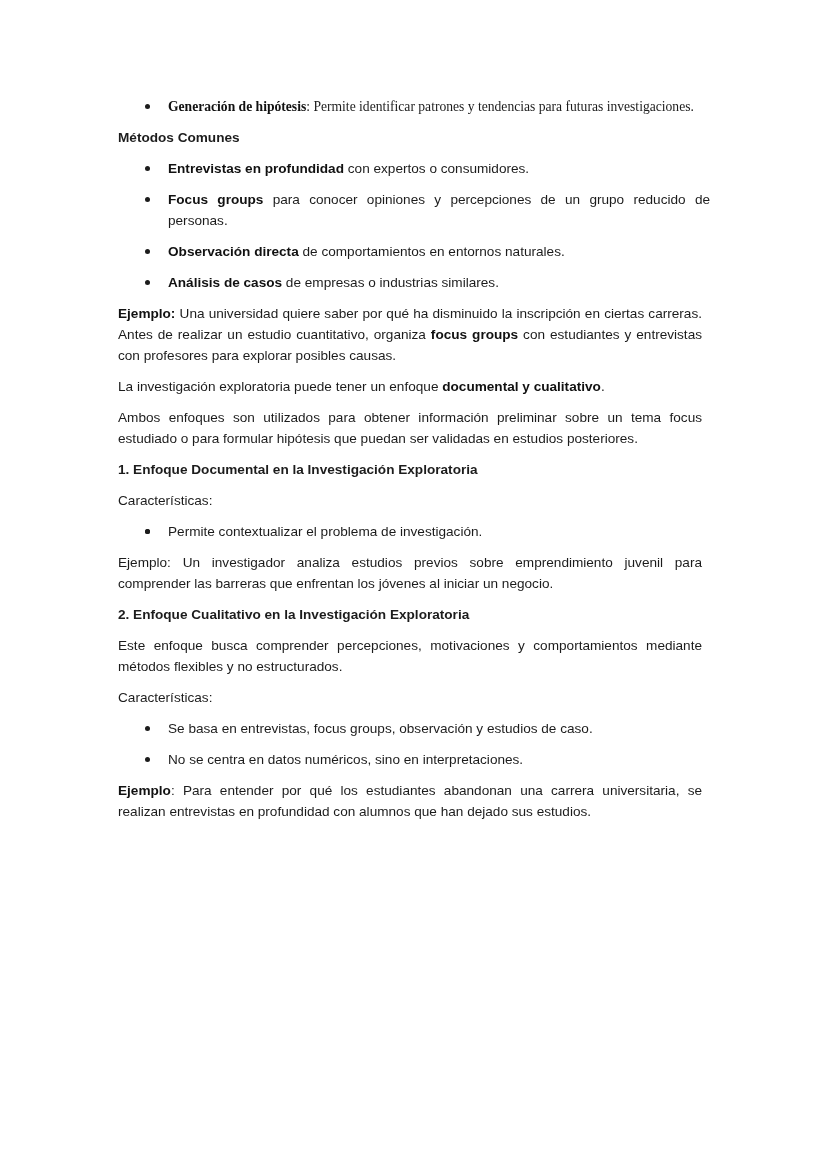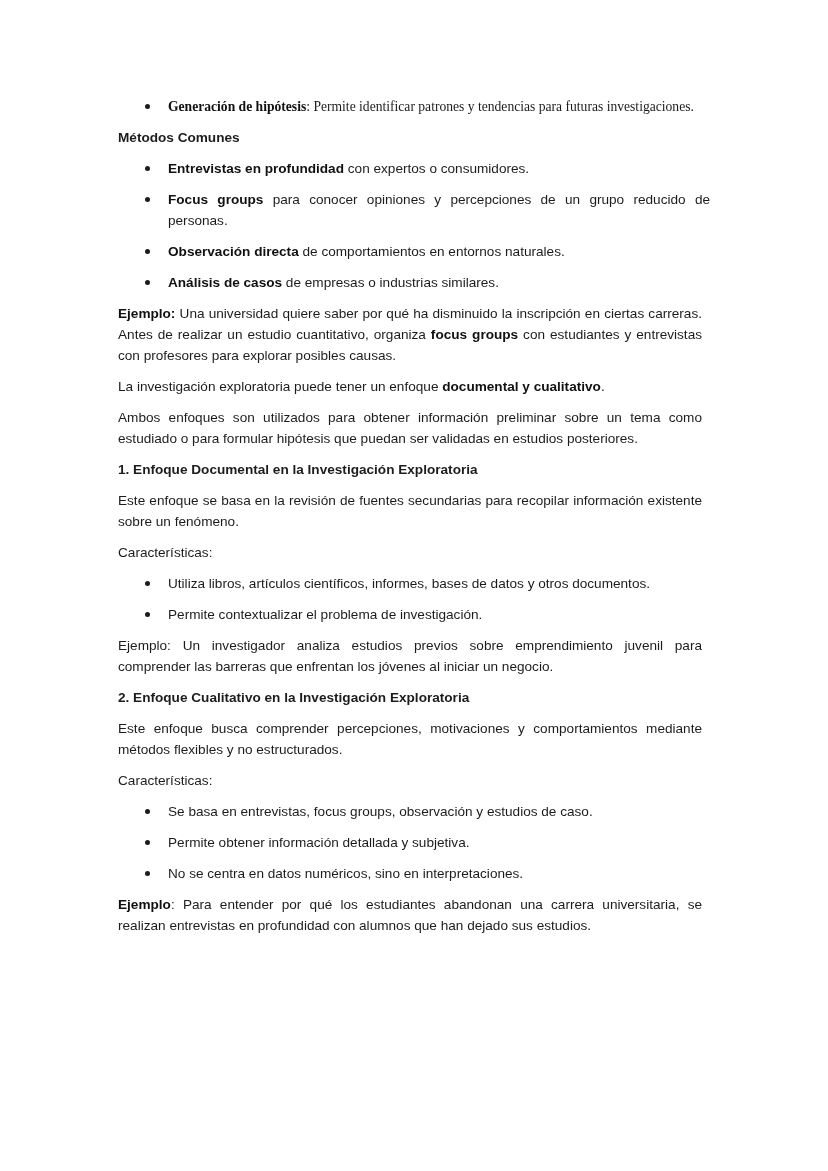--- a/index.html
+++ b/index.html
@@ -54,54 +54,48 @@
   </ul>
 
   <p class="p">
     <b>Ejemplo:</b><span> Una universidad quiere saber por qué ha disminuido la inscripción en ciertas carreras. Antes de realizar un estudio cuantitativo, organiza </span><b>focus groups</b><span> con estudiantes y entrevistas con profesores para explorar posibles causas.</span>
   </p>
 
   <p class="p">
     <span>La investigación exploratoria puede tener un enfoque </span><b>documental y cualitativo</b><span>.</span>
   </p>
 
-  <p class="p">Ambos enfoques son utilizados para obtener información preliminar sobre un tema como estudiado o para formular hipótesis que puedan ser validadas en estudios posteriores.</p>
+  <p class="p">Ambos enfoques son utilizados para obtener información preliminar sobre un tema focus estudiado o para formular hipótesis que puedan ser validadas en estudios posteriores.</p>
 
   <p class="h">1. Enfoque Documental en la Investigación Exploratoria</p>
-  <p class="p">Este enfoque se basa en la revisión de fuentes secundarias para recopilar información existente sobre un fenómeno.</p>
   <p class="p">Características:</p>
 
   <ul>
     <li>
       <span class="bullet"></span>
-      <span>Utiliza libros, artículos científicos, informes, bases de datos y otros documentos.</span>
     </li>
     <li>
       <span class="bullet"></span>
       <span>Permite contextualizar el problema de investigación.</span>
     </li>
   </ul>
 
   <p class="p">Ejemplo: Un investigador analiza estudios previos sobre emprendimiento juvenil para comprender las barreras que enfrentan los jóvenes al iniciar un negocio.</p>
 
   <p class="h">2. Enfoque Cualitativo en la Investigación Exploratoria</p>
   <p class="p">Este enfoque busca comprender percepciones, motivaciones y comportamientos mediante métodos flexibles y no estructurados.</p>
   <p class="p">Características:</p>
 
   <ul>
     <li>
       <span class="bullet"></span>
       <span>Se basa en entrevistas, focus groups, observación y estudios de caso.</span>
     </li>
     <li>
       <span class="bullet"></span>
-      <span>Permite obtener información detallada y subjetiva.</span>
-    </li>
-    <li>
-      <span class="bullet"></span>
       <span>No se centra en datos numéricos, sino en interpretaciones.</span>
     </li>
   </ul>
 
   <p class="p">
     <b>Ejemplo</b><span>: Para entender por qué los estudiantes abandonan una carrera universitaria, se realizan entrevistas en profundidad con alumnos que han dejado sus estudios.</span>
   </p>
 
 
 </div>

